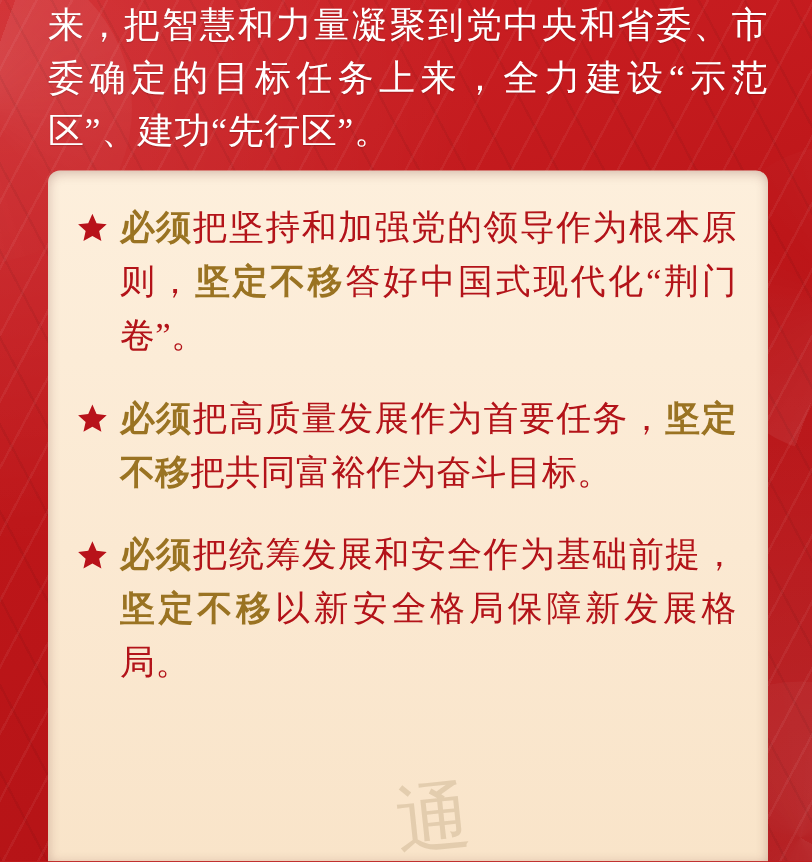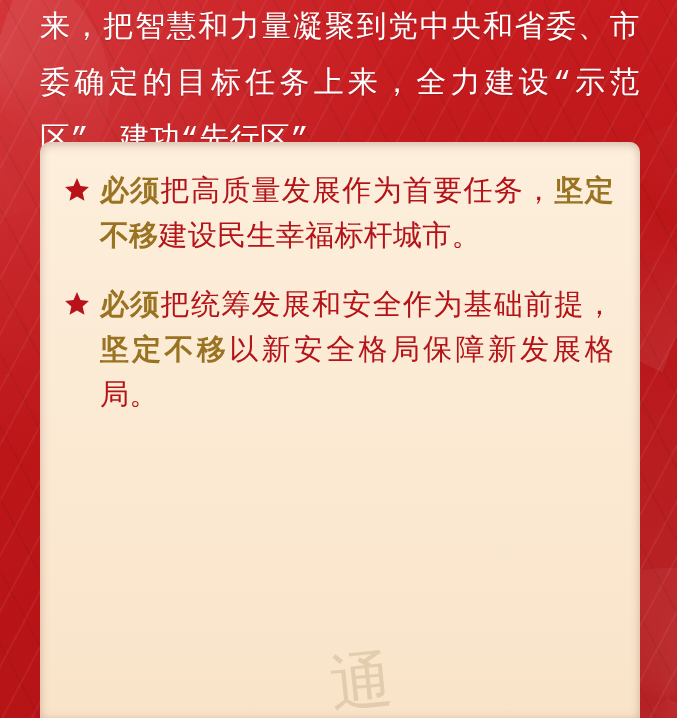--- a/index.html
+++ b/index.html
@@ -55,23 +55,23 @@
   }
 
   
   .intro {
     position: absolute;
     left: 40px;
     top: 0;
     width: 600px;
     color: #ffffff;
     font-size: 30px;
-    line-height: 56px;
+    line-height: 44px;
     letter-spacing: 0.5px;
-    font-family: Liberation Mono, monospace;
+    font-family: Liberation Serif, serif;
     text-align: justify;
     text-shadow: 0 1px 1px rgba(0,0,0,0.18);
   }
 
   
   .card {
     position: absolute;
     left: 40px;
     top: 142px;
     width: 600px;
@@ -139,21 +139,29 @@
   <div class="intro">来，把智慧和力量凝聚到党中央和省委、市委确定的目标任务上来，全力建设“示范区”、建功“先行区”。</div>
 
   <div class="card">
     <div class="card-inner" id="bullet-list">
         <div class="bullet">
           <span class="star">
             <svg width="26" height="26" viewBox="0 0 24 24" aria-hidden="true">
               <polygon points="12,1 15.2,8.3 23,9.2 17.2,14.4 18.9,22 12,18.1 5.1,22 6.8,14.4 1,9.2 8.8,8.3" fill="currentColor"></polygon>
             </svg>
           </span>
-          <div class="btext"><span class="em">必须</span><span>把高质量发展作为首要任务，</span><span class="em">坚定不移</span><span>建设民生幸福标杆城市。</span></div>
+          <div class="btext"><span class="em">必须</span><span>把坚持和加强党的领导作为根本原则，</span><span class="em">坚定不移</span><span>答好中国式现代化“荆门卷”。</span></div>
+        </div>
+        <div class="bullet">
+          <span class="star">
+            <svg width="26" height="26" viewBox="0 0 24 24" aria-hidden="true">
+              <polygon points="12,1 15.2,8.3 23,9.2 17.2,14.4 18.9,22 12,18.1 5.1,22 6.8,14.4 1,9.2 8.8,8.3" fill="currentColor"></polygon>
+            </svg>
+          </span>
+          <div class="btext"><span class="em">必须</span><span>把高质量发展作为首要任务，</span><span class="em">坚定不移</span><span>把共同富裕作为奋斗目标。</span></div>
         </div>
         <div class="bullet">
           <span class="star">
             <svg width="26" height="26" viewBox="0 0 24 24" aria-hidden="true">
               <polygon points="12,1 15.2,8.3 23,9.2 17.2,14.4 18.9,22 12,18.1 5.1,22 6.8,14.4 1,9.2 8.8,8.3" fill="currentColor"></polygon>
             </svg>
           </span>
           <div class="btext"><span class="em">必须</span><span>把统筹发展和安全作为基础前提，</span><span class="em">坚定不移</span><span>以新安全格局保障新发展格局。</span></div>
         </div>
       </div>

